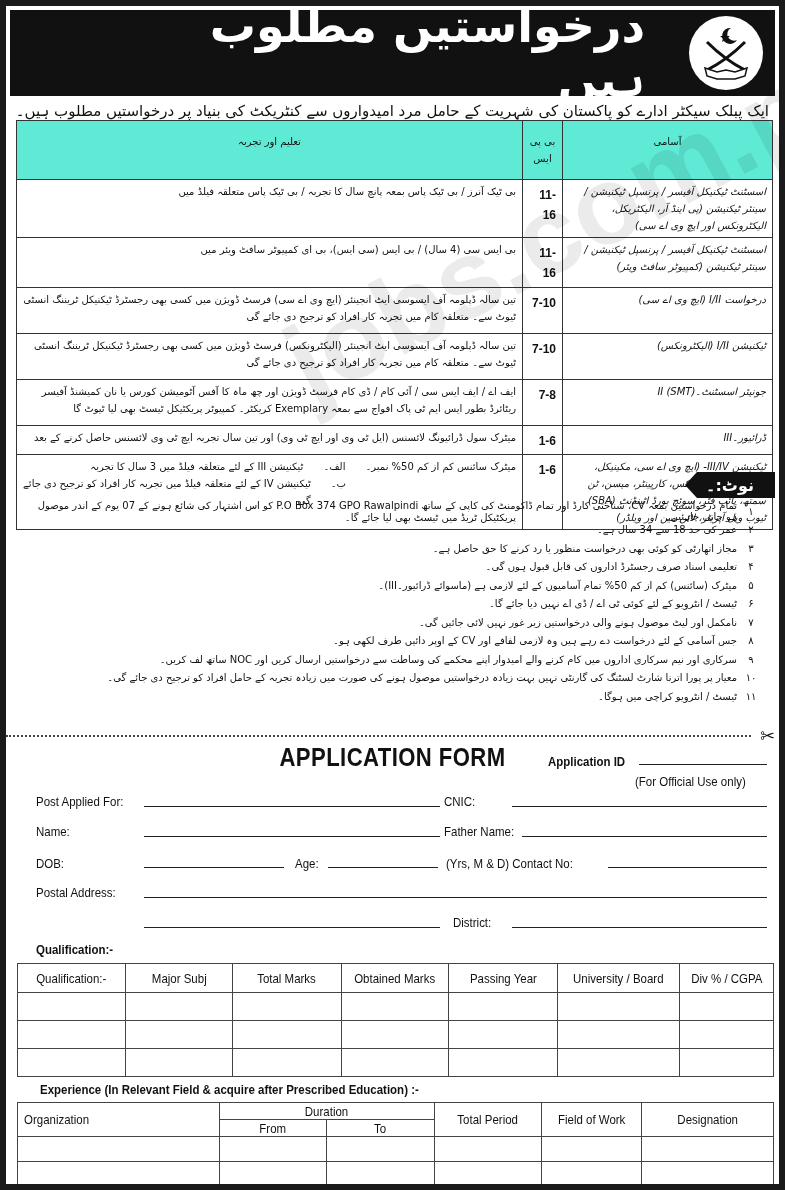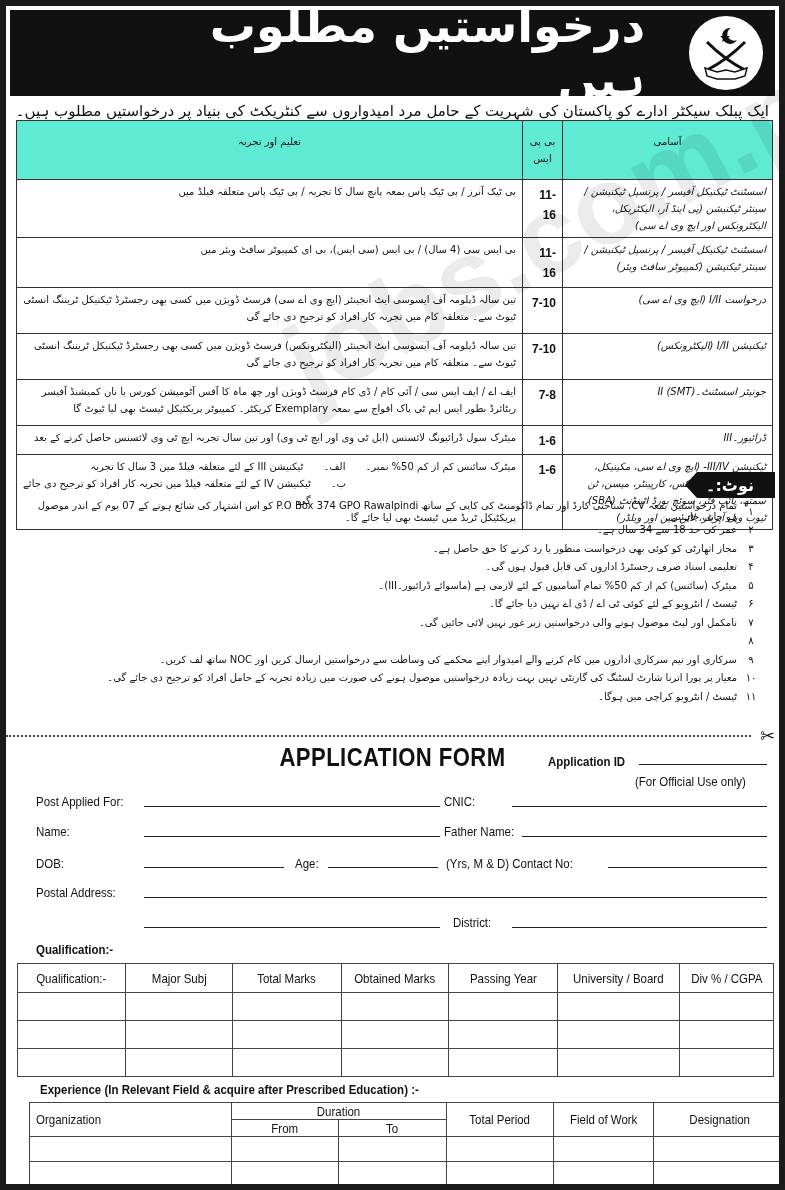--- a/index.html
+++ b/index.html
@@ -172,20 +172,21 @@
     <div class="note">
         <span class="note-num">۶</span>
         <span>ٹیسٹ / انٹرویو کے لئے کوئی ٹی اے / ڈی اے نہیں دیا جائے گا۔</span>
       </div>
     <div class="note">
         <span class="note-num">۷</span>
         <span>نامکمل اور لیٹ موصول ہونے والی درخواستیں زیر غور نہیں لائی جائیں گی۔</span>
       </div>
     <div class="note">
         <span class="note-num">۸</span>
+        <span>جس آسامی کے لئے درخواست دے رہے ہیں وہ لازمی لفافے اور CV کے اوپر دائیں طرف لکھی ہو۔</span>
       </div>
     <div class="note">
         <span class="note-num">۹</span>
         <span>سرکاری اور نیم سرکاری اداروں میں کام کرنے والے امیدوار اپنے محکمے کی وساطت سے درخواستیں ارسال کریں اور NOC ساتھ لف کریں۔</span>
       </div>
     <div class="note">
         <span class="note-num">۱۰</span>
         <span>معیار پر پورا اترنا شارٹ لسٹنگ کی گارنٹی نہیں بہت زیادہ درخواستیں موصول ہونے کی صورت میں زیادہ تجربہ کے حامل افراد کو ترجیح دی جائے گی۔</span>
       </div>
     <div class="note">
@@ -266,21 +267,21 @@
             <td></td>
             <td></td>
             <td></td>
             <td></td>
           </tr>
     </tbody>
       </table>
 
     <div class="lbl bold" style="left:34px; top:1076px;">Experience (In Relevant Field &amp; acquire after Prescribed Education) :-</div>
 
-    <table class="grid" style="left:11px; top:1096px; width:757px;margin-left:12px;">
+    <table class="grid" style="left:11px; top:1096px; width:757px;">
       <tbody>
           <tr style="height:17px">
         <th rowspan="2" style="width:202px; text-align:left; padding-left:6px;"><span class="sq" style="transform-origin:left">Organization</span></th>
         <th colspan="2"><span class="sq">Duration</span></th>
         <th rowspan="2" style="width:107px"><span class="sq">Total Period</span></th>
         <th rowspan="2" style="width:100px"><span class="sq">Field of Work</span></th>
         <th rowspan="2"><span class="sq">Designation</span></th>
       </tr>
       <tr style="height:17px">
         <th style="width:107px"><span class="sq">From</span></th>

